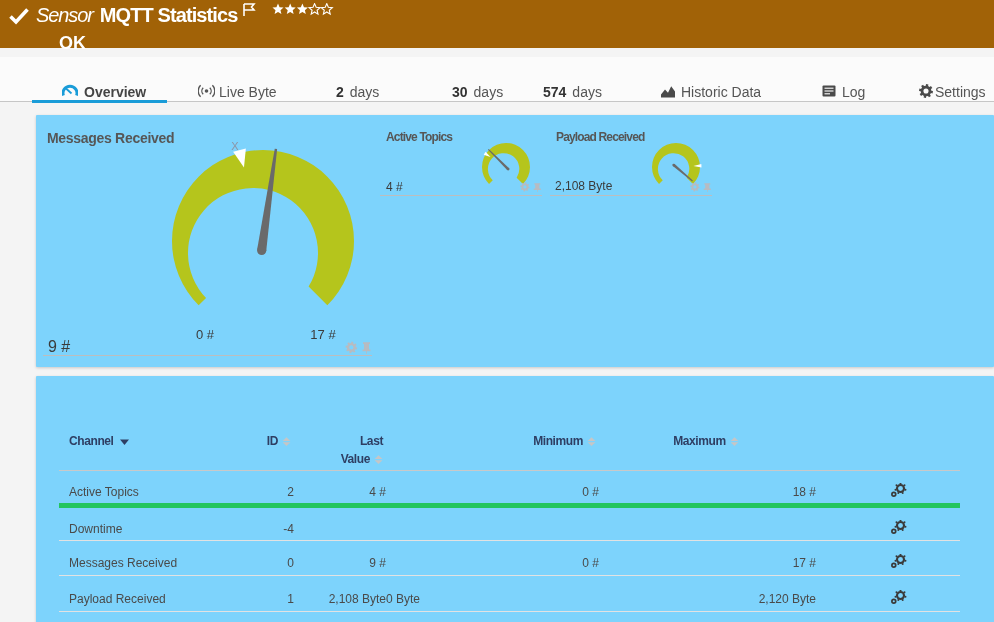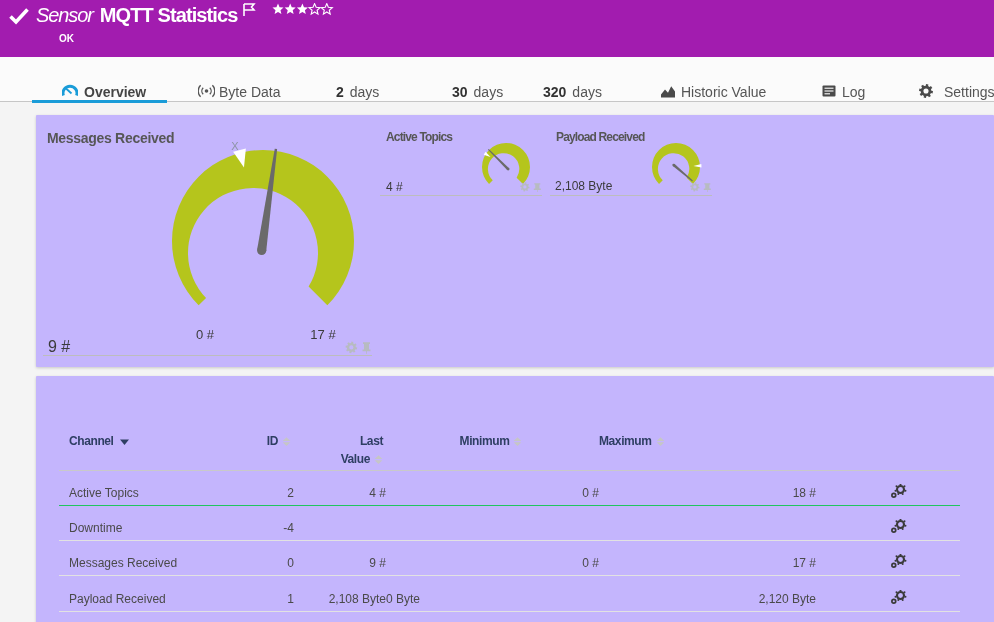--- a/index.html
+++ b/index.html
@@ -1,26 +1,26 @@
 <!DOCTYPE html>
 <html><head>
 <meta charset="utf-8">
 <style>
 * { margin:0; padding:0; box-sizing:border-box; }
 html,body { width:994px; height:622px; overflow:hidden; background:#f4f4f4;
   font-family:"Liberation Sans", sans-serif; }
 .abs { position:absolute; }
-#hdr { position:absolute; left:0; top:0; width:994px; height:57px; background:#a21caf; }
+#hdr { position:absolute; left:0; top:0; width:994px; height:48px; background:#a16207; }
 #hdr .title { position:absolute; left:36px; top:4px; color:#fff; font-size:20px; white-space:nowrap; }
-#hdr .ok { position:absolute; left:59px; top:33px; color:#fff; font-size:10px; font-weight:bold; }
+#hdr .ok { position:absolute; left:59px; top:33px; color:#fff; font-size:18px; font-weight:bold; }
 #tabs { position:absolute; left:0; top:57px; width:994px; height:45px; background:#fbfbfb; border-bottom:1px solid #c6c6c6; }
 .tab { position:absolute; top:0; height:42px; font-size:14px; color:#555; white-space:nowrap; }
 .tab .txt { position:absolute; top:27px; }
 #bluebar { position:absolute; left:32px; top:100px; width:135px; height:3px; background:#1a9cd8; }
-.panel { position:absolute; background:#c4b5fd; box-shadow:0 1px 3px rgba(0,0,0,0.18); border-radius:1px; }
+.panel { position:absolute; background:#7dd3fc; box-shadow:0 1px 3px rgba(0,0,0,0.18); border-radius:1px; }
 #p1 { left:36px; top:115px; width:958px; height:252px; }
 #p2 { left:36px; top:376px; width:958px; height:260px; }
 .gtitle { position:absolute; color:#565656; font-weight:bold; }
 .gval { position:absolute; color:#3b3b3b; }
 .tileline { position:absolute; height:1px; background:#bdbdbd; }
 table.chan { position:absolute; left:23px; top:24px; border-collapse:collapse; font-size:12px; }
 table.chan th { color:#2e3e63; font-weight:bold; vertical-align:top; padding:32px 3px 0 0; line-height:18px; letter-spacing:-0.4px; }
 table.chan td { color:#4a4a4a; padding:11px 0 0 0; }
 </style>
 </head>
@@ -60,51 +60,51 @@
     <span class="txt" style="left:22px;color:#444;font-weight:bold">Overview</span>
   </div>
   <div class="tab" style="left:198px">
     <svg class="abs" style="left:0;top:27px" width="17" height="14" viewBox="0 0 17 14">
       <circle cx="8.5" cy="7" r="1.8" fill="#555"></circle>
       <path d="M5.2 3.7 A4.7 4.7 0 0 0 5.2 10.3" fill="none" stroke="#555" stroke-width="1.3"></path>
       <path d="M2.6 1.2 A8.2 8.2 0 0 0 2.6 12.8" fill="none" stroke="#555" stroke-width="1.3"></path>
       <path d="M11.8 3.7 A4.7 4.7 0 0 1 11.8 10.3" fill="none" stroke="#555" stroke-width="1.3"></path>
       <path d="M14.4 1.2 A8.2 8.2 0 0 1 14.4 12.8" fill="none" stroke="#555" stroke-width="1.3"></path>
     </svg>
-    <span class="txt" style="left:21px">Byte Data</span>
+    <span class="txt" style="left:21px">Live Byte</span>
   </div>
   <div class="tab" style="left:336px">
       <span class="txt" style="left:0"><b style="color:#333">2</b><span style="display:inline-block;width:6px"></span>days</span>
     </div>
   <div class="tab" style="left:436px">
       <span class="txt" style="left:16px"><b style="color:#333">30</b><span style="display:inline-block;width:6px"></span>days</span>
     </div>
   <div class="tab" style="left:543px">
-      <span class="txt" style="left:0"><b style="color:#333">320</b><span style="display:inline-block;width:6px"></span>days</span>
+      <span class="txt" style="left:0"><b style="color:#333">574</b><span style="display:inline-block;width:6px"></span>days</span>
     </div>
   <div class="tab" style="left:660px">
     <svg class="abs" style="left:0;top:28px" width="16" height="13" viewBox="0 0 16 13">
       <path d="M1 12.5 L1 9.5 L5 4.5 L8 7.8 L11.2 1.2 L15 6.5 L15 12.5 Z" fill="#4a4a4a"></path>
     </svg>
-    <span class="txt" style="left:21px">Historic Value</span>
+    <span class="txt" style="left:21px">Historic Data</span>
   </div>
   <div class="tab" style="left:822px">
     <svg class="abs" style="left:0;top:28px" width="14" height="12" viewBox="0 0 14 12">
       <rect x="0.5" y="0.5" width="13" height="11" rx="1" fill="#4a4a4a"></rect>
       <line x1="2.5" y1="3.2" x2="11.5" y2="3.2" stroke="#fff" stroke-width="1.1"></line>
       <line x1="2.5" y1="6" x2="11.5" y2="6" stroke="#fff" stroke-width="1.1"></line>
       <line x1="2.5" y1="8.8" x2="8" y2="8.8" stroke="#fff" stroke-width="1.1"></line>
     </svg>
     <span class="txt" style="left:20px">Log</span>
   </div>
   <div class="tab" style="left:919px">
     <svg class="abs" style="left:0;top:27px" width="14" height="14" viewBox="0 0 12 12">
       <path d="M6.00 0.00 L8.08 0.37 L7.76 1.75 L9.12 2.62 L10.24 1.76 L11.45 3.49 L10.25 4.24 L10.60 5.82 L12.00 6.00 L11.63 8.08 L10.25 7.76 L9.38 9.12 L10.24 10.24 L8.51 11.45 L7.76 10.25 L6.18 10.60 L6.00 12.00 L3.92 11.63 L4.24 10.25 L2.88 9.38 L1.76 10.24 L0.55 8.51 L1.75 7.76 L1.40 6.18 L0.00 6.00 L0.37 3.92 L1.75 4.24 L2.62 2.88 L1.76 1.76 L3.49 0.55 L4.24 1.75 L5.82 1.40 Z M8.20 6.00 A2.2 2.2 0 1 0 3.80 6.00 A2.2 2.2 0 1 0 8.20 6.00 Z" fill="#4a4a4a" fill-rule="evenodd"></path>
     </svg>
-    <span class="txt" style="left:25px">Settings</span>
+    <span class="txt" style="left:16px">Settings</span>
   </div>
 </div>
 <div id="bluebar"></div>
 
 <div id="p1" class="panel">
   <div class="gtitle" style="left:11px;top:15px;font-size:14px;letter-spacing:-0.3px">Messages Received</div>
 
   <svg class="abs" style="left:127px;top:23px" width="200" height="212" viewBox="0 0 200 212">
     <path d="M43.05 159.95 L35.65 167.35 A91 91 0 1 1 164.35 167.35 L145.62 148.62 A65 65 0 1 0 43.05 159.95 Z" fill="#b5c51c"></path>
     <path d="M70.17 13.86 L82.87 10.57 L80.97 29.42 Z" fill="#fff"></path>
@@ -175,25 +175,25 @@
             </svg>
       </th>
       <th style="text-align:right">ID<svg width="9" height="9" viewBox="0 0 9 9" style="margin-left:4px;vertical-align:-1px">
               <polygon points="4.5,0.2 8.4,4 0.6,4" fill="#c6c6c6"></polygon>
               <polygon points="0.6,5.2 8.4,5.2 4.5,9" fill="#c6c6c6"></polygon>
             </svg></th>
       <th style="text-align:right">Last<br>Value<svg width="9" height="9" viewBox="0 0 9 9" style="margin-left:4px;vertical-align:-1px">
               <polygon points="4.5,0.2 8.4,4 0.6,4" fill="#c6c6c6"></polygon>
               <polygon points="0.6,5.2 8.4,5.2 4.5,9" fill="#c6c6c6"></polygon>
             </svg></th>
-      <th style="text-align:center">Minimum<svg width="9" height="9" viewBox="0 0 9 9" style="margin-left:4px;vertical-align:-1px">
-              <polygon points="4.5,0.2 8.4,4 0.6,4" fill="#c6c6c6"></polygon>
-              <polygon points="0.6,5.2 8.4,5.2 4.5,9" fill="#c6c6c6"></polygon>
-            </svg></th>
-      <th style="text-align:left">Maximum<svg width="9" height="9" viewBox="0 0 9 9" style="margin-left:4px;vertical-align:-1px">
+      <th style="text-align:right">Minimum<svg width="9" height="9" viewBox="0 0 9 9" style="margin-left:4px;vertical-align:-1px">
+              <polygon points="4.5,0.2 8.4,4 0.6,4" fill="#c6c6c6"></polygon>
+              <polygon points="0.6,5.2 8.4,5.2 4.5,9" fill="#c6c6c6"></polygon>
+            </svg></th>
+      <th style="text-align:center">Maximum<svg width="9" height="9" viewBox="0 0 9 9" style="margin-left:4px;vertical-align:-1px">
               <polygon points="4.5,0.2 8.4,4 0.6,4" fill="#c6c6c6"></polygon>
               <polygon points="0.6,5.2 8.4,5.2 4.5,9" fill="#c6c6c6"></polygon>
             </svg></th>
       <th></th>
     </tr>
     <tr style="height:35px;border-top:1px solid #c9c9c9">
       <td><span style="padding-left:10px">Active Topics</span></td>
       <td style="text-align:right">2</td>
       <td style="text-align:right">4 #</td>
       <td style="text-align:right">0 #</td>
@@ -203,21 +203,21 @@
               <circle cx="3.8" cy="11.2" r="1.9" fill="none" stroke="#3a3a3a" stroke-width="1.7"></circle>
               <circle cx="10.50" cy="0.40" r="1" fill="#3a3a3a"></circle>
               <circle cx="14.49" cy="2.32" r="1" fill="#3a3a3a"></circle>
               <circle cx="15.47" cy="6.63" r="1" fill="#3a3a3a"></circle>
               <circle cx="12.71" cy="10.09" r="1" fill="#3a3a3a"></circle>
               <circle cx="8.29" cy="10.09" r="1" fill="#3a3a3a"></circle>
               <circle cx="5.53" cy="6.63" r="1" fill="#3a3a3a"></circle>
               <circle cx="6.51" cy="2.32" r="1" fill="#3a3a3a"></circle>
             </svg></td>
     </tr>
-    <tr style="height:35px;border-top:1px solid #22c55e">
+    <tr style="height:35px;border-top:5px solid #22c55e">
       <td><span style="padding-left:10px">Downtime</span></td>
       <td style="text-align:right">-4</td>
       <td></td>
           <td></td>
           <td></td>
       <td style="text-align:left;padding-left:74px"><svg width="17" height="15" viewBox="0 0 17 15">
               <circle cx="10.5" cy="5.5" r="3.5" fill="none" stroke="#3a3a3a" stroke-width="2.1"></circle>
               <circle cx="3.8" cy="11.2" r="1.9" fill="none" stroke="#3a3a3a" stroke-width="1.7"></circle>
               <circle cx="10.50" cy="0.40" r="1" fill="#3a3a3a"></circle>
               <circle cx="14.49" cy="2.32" r="1" fill="#3a3a3a"></circle>

